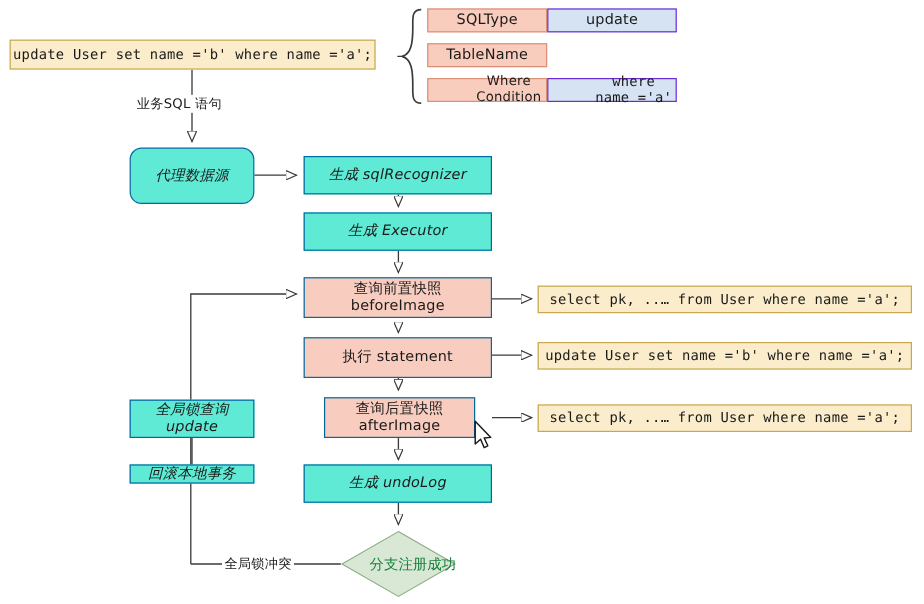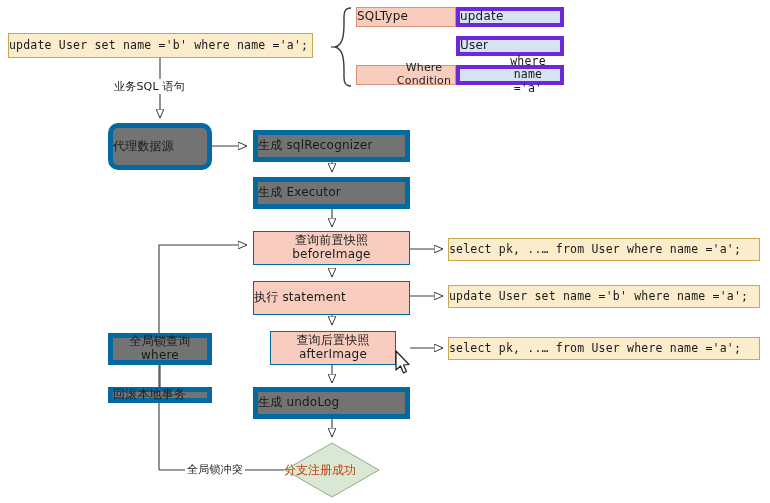--- a/index.html
+++ b/index.html
@@ -9,31 +9,31 @@
     font-family:"DejaVu Sans","Liberation Sans",sans-serif;
     overflow:hidden;
     position:relative;
   }
   #canvas{position:absolute;left:0;top:0;width:770px;height:503px;}
   svg.lines{position:absolute;left:0;top:0;width:770px;height:503px;pointer-events:none;}
 
   .node{
     position:absolute;
     box-sizing:border-box;
-    display:flex;align-items:center;justify-content:flex-start;
+    display:flex;align-items:center;justify-content:center;
     text-align:center;
     font-size:12px;
     color:#1a1a1a;
     line-height:1.15;
     letter-spacing:0.2px;
   }
-  .grey{background:#737373;border:5px solid #0369a1;}
+  .grey{background:#5eead4;border:1px solid #0369a1;font-style:italic;}
   .pink{background:#f8cdbf;border:1px solid #0369a1;}
   .yellow{background:#fbeccb;border:1px solid #c9a94e;}
-  .blue{background:#d6e3f2;border:4px solid #6d28d9;}
+  .blue{background:#d6e3f2;border:1px solid #6d28d9;}
   .pinklbl{background:#f9cdbd;border:1px solid #d98f78;}
   .rounded{border-radius:10px;}
   .mono{font-family:"DejaVu Sans Mono","Liberation Mono",monospace;font-size:11.5px;}
 
   .edge-label{
     position:absolute;
     font-size:11px;
     color:#1a1a1a;
     background:#ffffff;
     padding:0 2px;
@@ -99,22 +99,22 @@
 
   <div style="position:absolute;left:356px;top:7px;width:208px;height:78px;">
 
     <div class="node pinklbl" style="left:0px;top:0px;width:100px;height:20px;">
       <span>SQLType</span>
     </div>
     <div class="node blue" style="left:100px;top:0px;width:108px;height:20px;">
       <span>update</span>
     </div>
 
-    <div class="node blue" style="left:100px;top:29px;width:108px;height:20px;">
-      <span>User</span>
+    <div class="node pinklbl" style="left:0px;top:29px;width:100px;height:20px;">
+      <span>TableName</span>
     </div>
 
     <div class="node pinklbl" style="left:0px;top:58px;width:100px;height:20px;font-size:11px;padding-left:36px;">
       <span>Where Condition</span>
     </div>
     <div class="node blue mono" style="left:100px;top:58px;width:108px;height:20px;padding-left:36px;">
       <span>where name ='a'</span>
     </div>
   </div>
 
@@ -147,27 +147,27 @@
   </div>
 
   <div class="node grey" style="left:253px;top:387px;width:157px;height:32px;">
     <span>生成 undoLog</span>
   </div>
 
   <div style="position:absolute;left:284px;top:442px;width:96px;height:56px;">
     <svg width="96" height="56" viewBox="0 0 96 56" style="position:absolute;left:0;top:0;">
       <polygon points="48,1 95,28 48,55 1,28" fill="#d9e8d4" stroke="#8fae86" stroke-width="1"></polygon>
     </svg>
-    <div style="position:absolute;left:0;top:0;width:96px;height:56px;display:flex;align-items:center;justify-content:flex-start;font-size:12px;color:#c2410c;">
+    <div style="position:absolute;left:0;top:0;width:96px;height:56px;display:flex;align-items:center;justify-content:flex-end;font-size:12px;color:#15803d;">
       <span>分支注册成功</span>
     </div>
   </div>
 
   <div class="node grey" style="left:108px;top:333px;width:104px;height:32px;">
-    <span>全局锁查询 where</span>
+    <span>全局锁查询 update</span>
   </div>
 
   <div class="node grey" style="left:108px;top:387px;width:104px;height:16px;">
     <span>回滚本地事务</span>
   </div>
 
   <div class="edge-label" style="left:185px;top:462px;text-align:right;">
     <span>全局锁冲突</span>
   </div>
 

